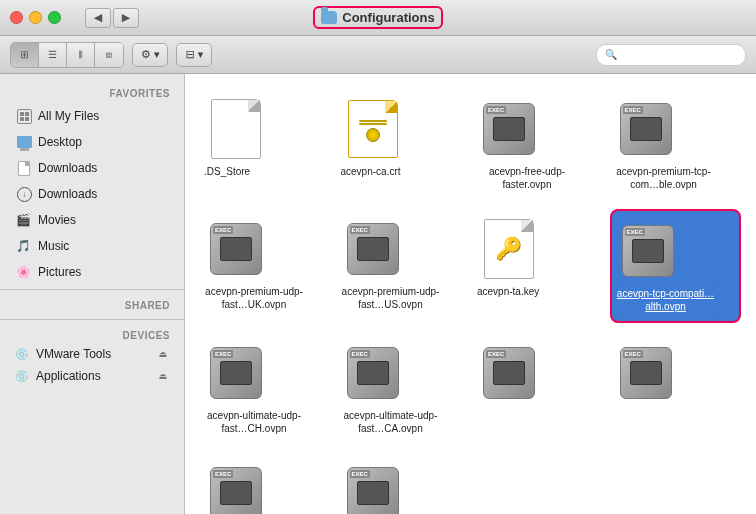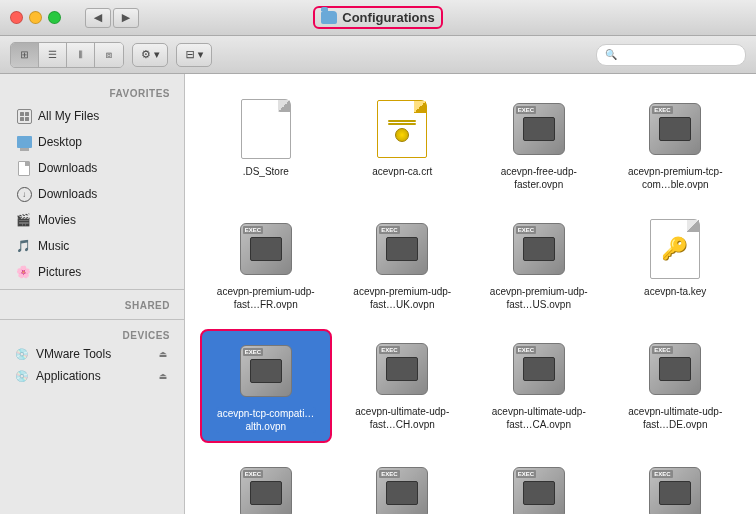--- a/index.html
+++ b/index.html
@@ -280,32 +280,32 @@
       display: grid;
       grid-template-columns: repeat(4, 1fr);
       gap: 10px 5px;
       align-content: start;
       background: #fff;
     }
 
     .file-item {
       display: flex;
       flex-direction: column;
-      align-items: center;
+      align-items: flex-start;
       padding: 8px 4px;
       border-radius: 5px;
       cursor: pointer;
       gap: 4px;
     }
     .file-item.selected {
       background: #3d7bd4;
       border: 2px solid #e05;
       border-radius: 8px;
     }
-    .file-item.selected .file-label { color: #fff; background: #3d7bd4; border-radius: 3px; }
+    .file-item.selected .file-label { color: #fff; background: #3d7bd4; border-radius: 3px; text-decoration: underline; }
 
     .file-icon {
       width: 64px;
       height: 64px;
       display: flex;
       align-items: center;
       justify-content: center;
       position: relative;
     }
 
@@ -589,29 +589,20 @@
     </div>
     <span class="file-label">acevpn-premium-tcp-com…ble.ovpn</span>
   </div>
       <div class="file-item">
     <div class="file-icon">
       <div class="exec-file">
       <span class="exec-badge">EXEC</span>
       <div class="exec-screen"></div>
     </div>
     </div>
-    <span class="file-label">acevpn-premium-udp-fast…FR.ovpn</span>
-  </div>
-      <div class="file-item">
-    <div class="file-icon">
-      <div class="exec-file">
-      <span class="exec-badge">EXEC</span>
-      <div class="exec-screen"></div>
-    </div>
-    </div>
     <span class="file-label">acevpn-premium-udp-fast…UK.ovpn</span>
   </div>
       <div class="file-item">
     <div class="file-icon">
       <div class="exec-file">
       <span class="exec-badge">EXEC</span>
       <div class="exec-screen"></div>
     </div>
     </div>
     <span class="file-label">acevpn-premium-udp-fast…US.ovpn</span>
@@ -651,29 +642,20 @@
     </div>
     <span class="file-label">acevpn-ultimate-udp-fast…CA.ovpn</span>
   </div>
       <div class="file-item">
     <div class="file-icon">
       <div class="exec-file">
       <span class="exec-badge">EXEC</span>
       <div class="exec-screen"></div>
     </div>
     </div>
-    <span class="file-label">acevpn-ultimate-udp-fast…DE.ovpn</span>
-  </div>
-      <div class="file-item">
-    <div class="file-icon">
-      <div class="exec-file">
-      <span class="exec-badge">EXEC</span>
-      <div class="exec-screen"></div>
-    </div>
-    </div>
 
   </div>
       <div class="file-item">
     <div class="file-icon">
       <div class="exec-file">
       <span class="exec-badge">EXEC</span>
       <div class="exec-screen"></div>
     </div>
     </div>
 

